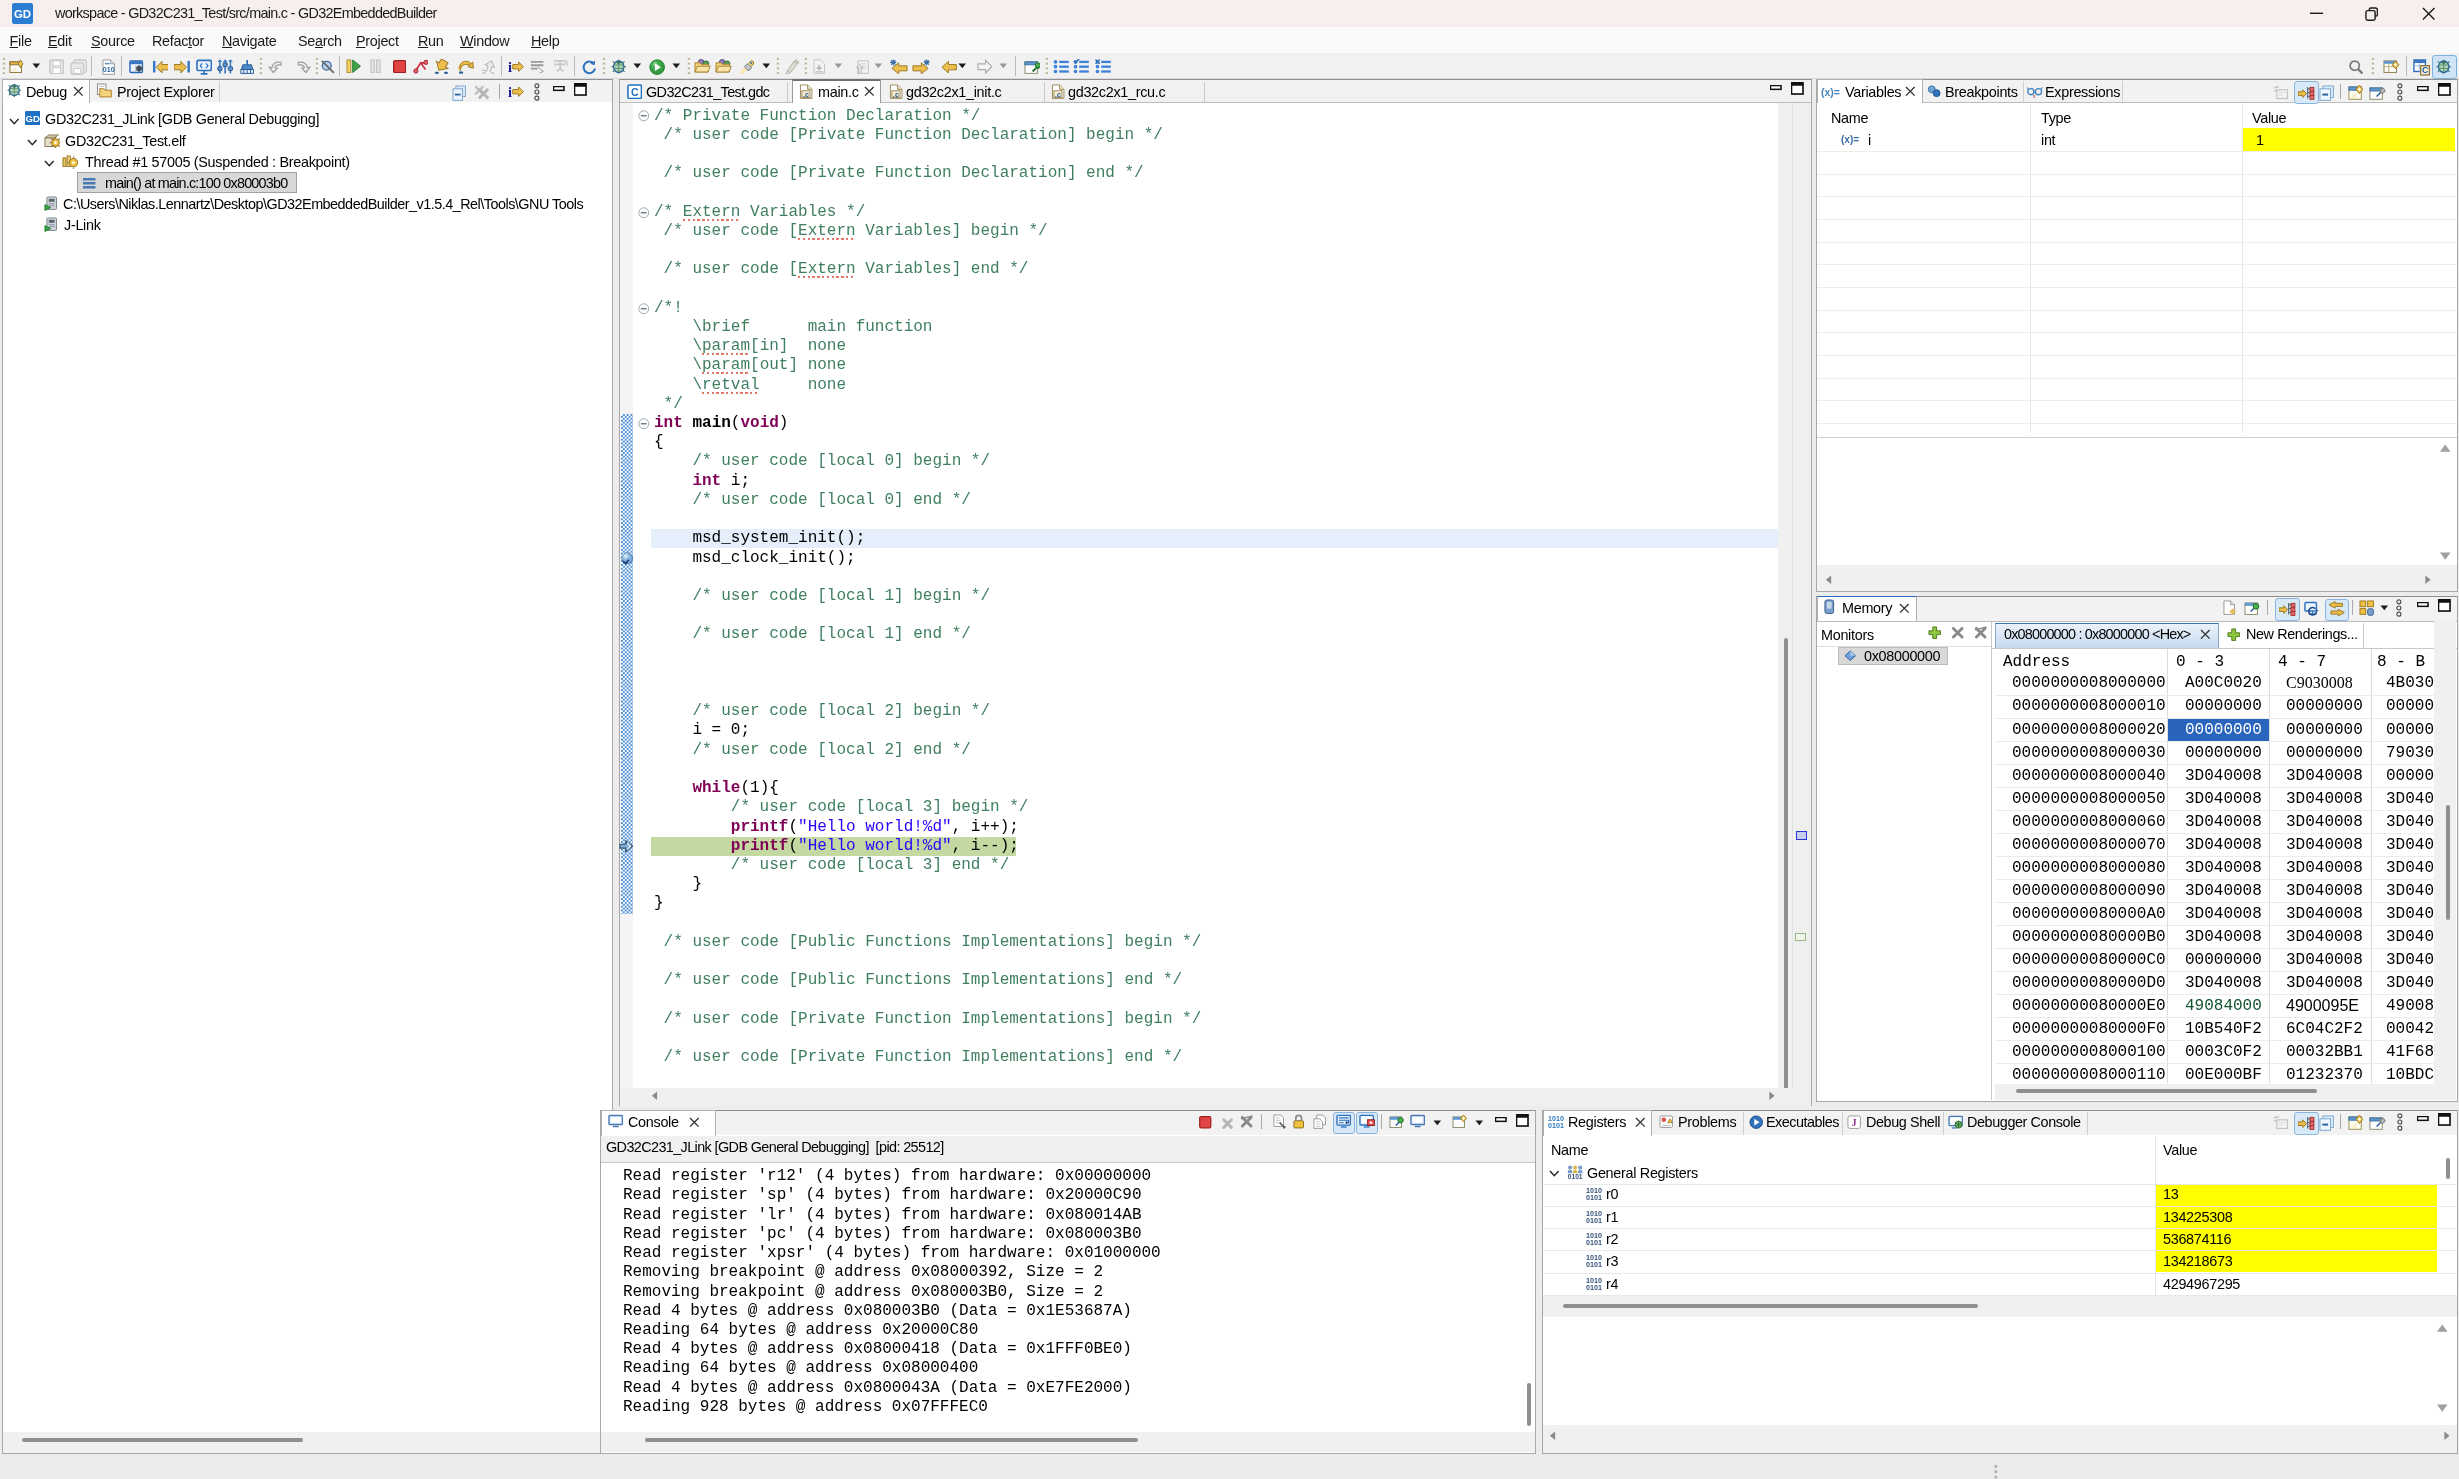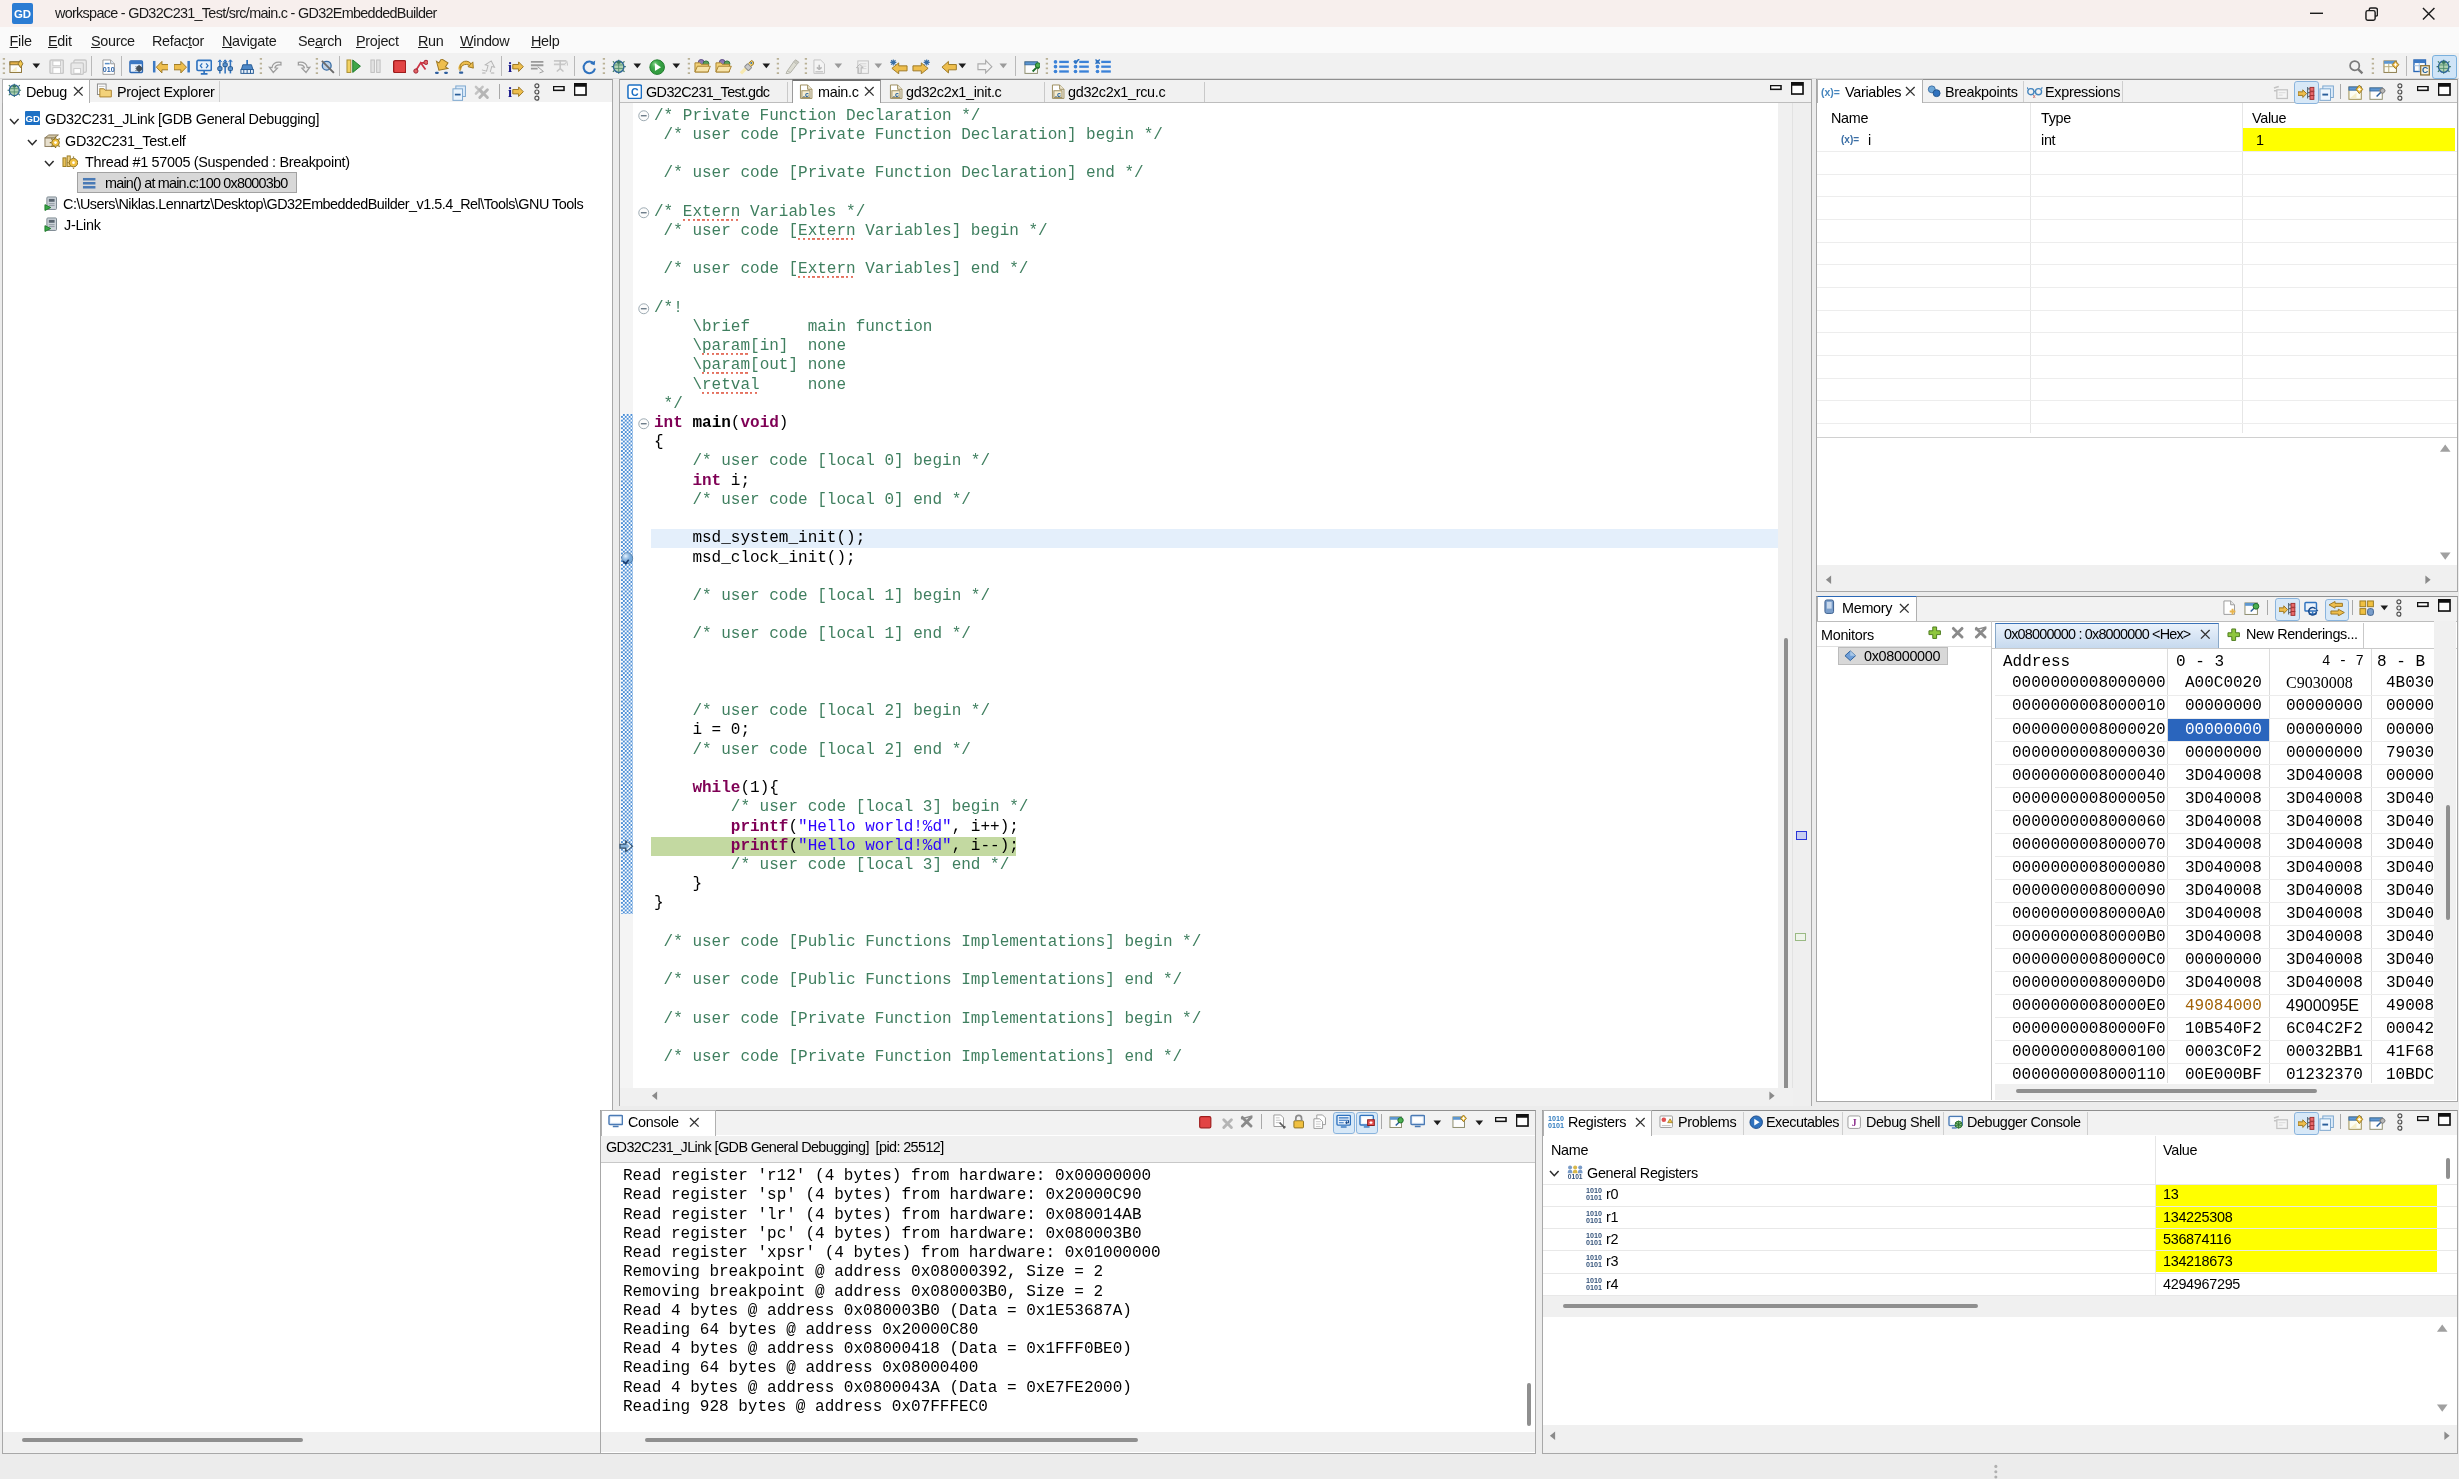--- a/index.html
+++ b/index.html
@@ -780,21 +780,21 @@
   </svg>
 <svg class="icon" style="left:2227px;top:628px" width="13.4" height="13.4" viewBox="0 0 14 14">
     <path d="M5 1 H9 V5 H13 V9 H9 V13 H5 V9 H1 V5 H5 Z" fill="#8fc73e" stroke="#4a7a1a"></path>
   </svg>
 <div class="abs" style="left:2246px;top:626px;font-size:14.4px;color:#000;white-space:pre;letter-spacing:-0.4px;">New Renderings...</div>
 <div class="abs" style="left:2363px;top:623px;width:1px;height:26px;background:#c9c9c9;"></div>
 <div class="abs" style="left:1991px;top:648px;width:466px;height:1px;background:#c9c9c9;"></div>
 <div class="abs" style="left:2434px;top:621px;width:22px;height:479px;background:#f0f0f0;"></div>
 <div class="abs" style="left:2003px;top:653px;font-size:16px;color:#000;white-space:pre;letter-spacing:0px;font-family:'Liberation Mono',monospace;">Address</div>
 <div class="abs" style="left:2176px;top:653px;font-size:16px;color:#000;white-space:pre;letter-spacing:0px;font-family:'Liberation Mono',monospace;">0 - 3</div>
-<div class="abs" style="left:2278px;top:653px;font-size:14px;color:#000;white-space:pre;letter-spacing:0px;font-family:'Liberation Mono',monospace;margin-left:44px;">4 - 7</div>
+<div class="abs" style="left:2278px;top:653px;font-size:16px;color:#000;white-space:pre;letter-spacing:0px;font-family:'Liberation Mono',monospace;">4 - 7</div>
 <div class="abs" style="left:2377px;top:653px;font-size:16px;color:#000;white-space:pre;letter-spacing:0px;font-family:'Liberation Mono',monospace;">8 - B</div>
 <div class="abs" style="left:2167px;top:649px;width:1px;height:434px;background:#dcdcdc;"></div>
 <div class="abs" style="left:2269px;top:649px;width:1px;height:434px;background:#dcdcdc;"></div>
 <div class="abs" style="left:2371px;top:649px;width:1px;height:434px;background:#dcdcdc;"></div>
 <div class="gridline" style="left:1995px;top:695px;width:439px;background:#ececec"></div>
 <div class="abs" style="left:2185px;top:674px;font-size:16px;color:#000;white-space:pre;letter-spacing:0px;font-family:'Liberation Mono',monospace;">A00C0020</div>
 <div class="abs" style="left:2012px;top:674px;font-size:16px;color:#000;white-space:pre;letter-spacing:0px;font-family:'Liberation Mono',monospace;">0000000008000000</div>
 <div class="abs" style="left:2286px;top:674px;font-size:16px;color:#000;white-space:pre;letter-spacing:0px;font-family:Liberation Serif, serif;">C9030008</div>
 <div class="abs" style="left:2386px;top:674px;font-size:16px;color:#000;white-space:pre;letter-spacing:0px;font-family:'Liberation Mono',monospace;">4B030</div>
 <div class="gridline" style="left:1995px;top:718px;width:439px;background:#ececec"></div>
@@ -857,21 +857,21 @@
 <div class="abs" style="left:2185px;top:951px;font-size:16px;color:#000;white-space:pre;letter-spacing:0px;font-family:'Liberation Mono',monospace;">00000000</div>
 <div class="abs" style="left:2012px;top:951px;font-size:16px;color:#000;white-space:pre;letter-spacing:0px;font-family:'Liberation Mono',monospace;">00000000080000C0</div>
 <div class="abs" style="left:2286px;top:951px;font-size:16px;color:#000;white-space:pre;letter-spacing:0px;font-family:'Liberation Mono',monospace;">3D040008</div>
 <div class="abs" style="left:2386px;top:951px;font-size:16px;color:#000;white-space:pre;letter-spacing:0px;font-family:'Liberation Mono',monospace;">3D040</div>
 <div class="gridline" style="left:1995px;top:994px;width:439px;background:#ececec"></div>
 <div class="abs" style="left:2185px;top:974px;font-size:16px;color:#000;white-space:pre;letter-spacing:0px;font-family:'Liberation Mono',monospace;">3D040008</div>
 <div class="abs" style="left:2012px;top:974px;font-size:16px;color:#000;white-space:pre;letter-spacing:0px;font-family:'Liberation Mono',monospace;">00000000080000D0</div>
 <div class="abs" style="left:2286px;top:974px;font-size:16px;color:#000;white-space:pre;letter-spacing:0px;font-family:'Liberation Mono',monospace;">3D040008</div>
 <div class="abs" style="left:2386px;top:974px;font-size:16px;color:#000;white-space:pre;letter-spacing:0px;font-family:'Liberation Mono',monospace;">3D040</div>
 <div class="gridline" style="left:1995px;top:1017px;width:439px;background:#ececec"></div>
-<div class="abs" style="left:2185px;top:997px;font-size:16px;color:#a16207;white-space:pre;letter-spacing:0px;font-family:'Liberation Mono',monospace;">49084000</div>
+<div class="abs" style="left:2185px;top:997px;font-size:16px;color:#14532d;white-space:pre;letter-spacing:0px;font-family:'Liberation Mono',monospace;">49084000</div>
 <div class="abs" style="left:2012px;top:997px;font-size:16px;color:#000;white-space:pre;letter-spacing:0px;font-family:'Liberation Mono',monospace;">00000000080000E0</div>
 <div class="abs" style="left:2286px;top:997px;font-size:16px;color:#000;white-space:pre;letter-spacing:0px;font-family:Liberation Sans, sans-serif;">4900095E</div>
 <div class="abs" style="left:2386px;top:997px;font-size:16px;color:#000;white-space:pre;letter-spacing:0px;font-family:'Liberation Mono',monospace;">49008</div>
 <div class="gridline" style="left:1995px;top:1040px;width:439px;background:#ececec"></div>
 <div class="abs" style="left:2185px;top:1020px;font-size:16px;color:#000;white-space:pre;letter-spacing:0px;font-family:'Liberation Mono',monospace;">10B540F2</div>
 <div class="abs" style="left:2012px;top:1020px;font-size:16px;color:#000;white-space:pre;letter-spacing:0px;font-family:'Liberation Mono',monospace;">00000000080000F0</div>
 <div class="abs" style="left:2286px;top:1020px;font-size:16px;color:#000;white-space:pre;letter-spacing:0px;font-family:'Liberation Mono',monospace;">6C04C2F2</div>
 <div class="abs" style="left:2386px;top:1020px;font-size:16px;color:#000;white-space:pre;letter-spacing:0px;font-family:'Liberation Mono',monospace;">00042</div>
 <div class="gridline" style="left:1995px;top:1063px;width:439px;background:#ececec"></div>
 <div class="abs" style="left:2185px;top:1043px;font-size:16px;color:#000;white-space:pre;letter-spacing:0px;font-family:'Liberation Mono',monospace;">0003C0F2</div>

